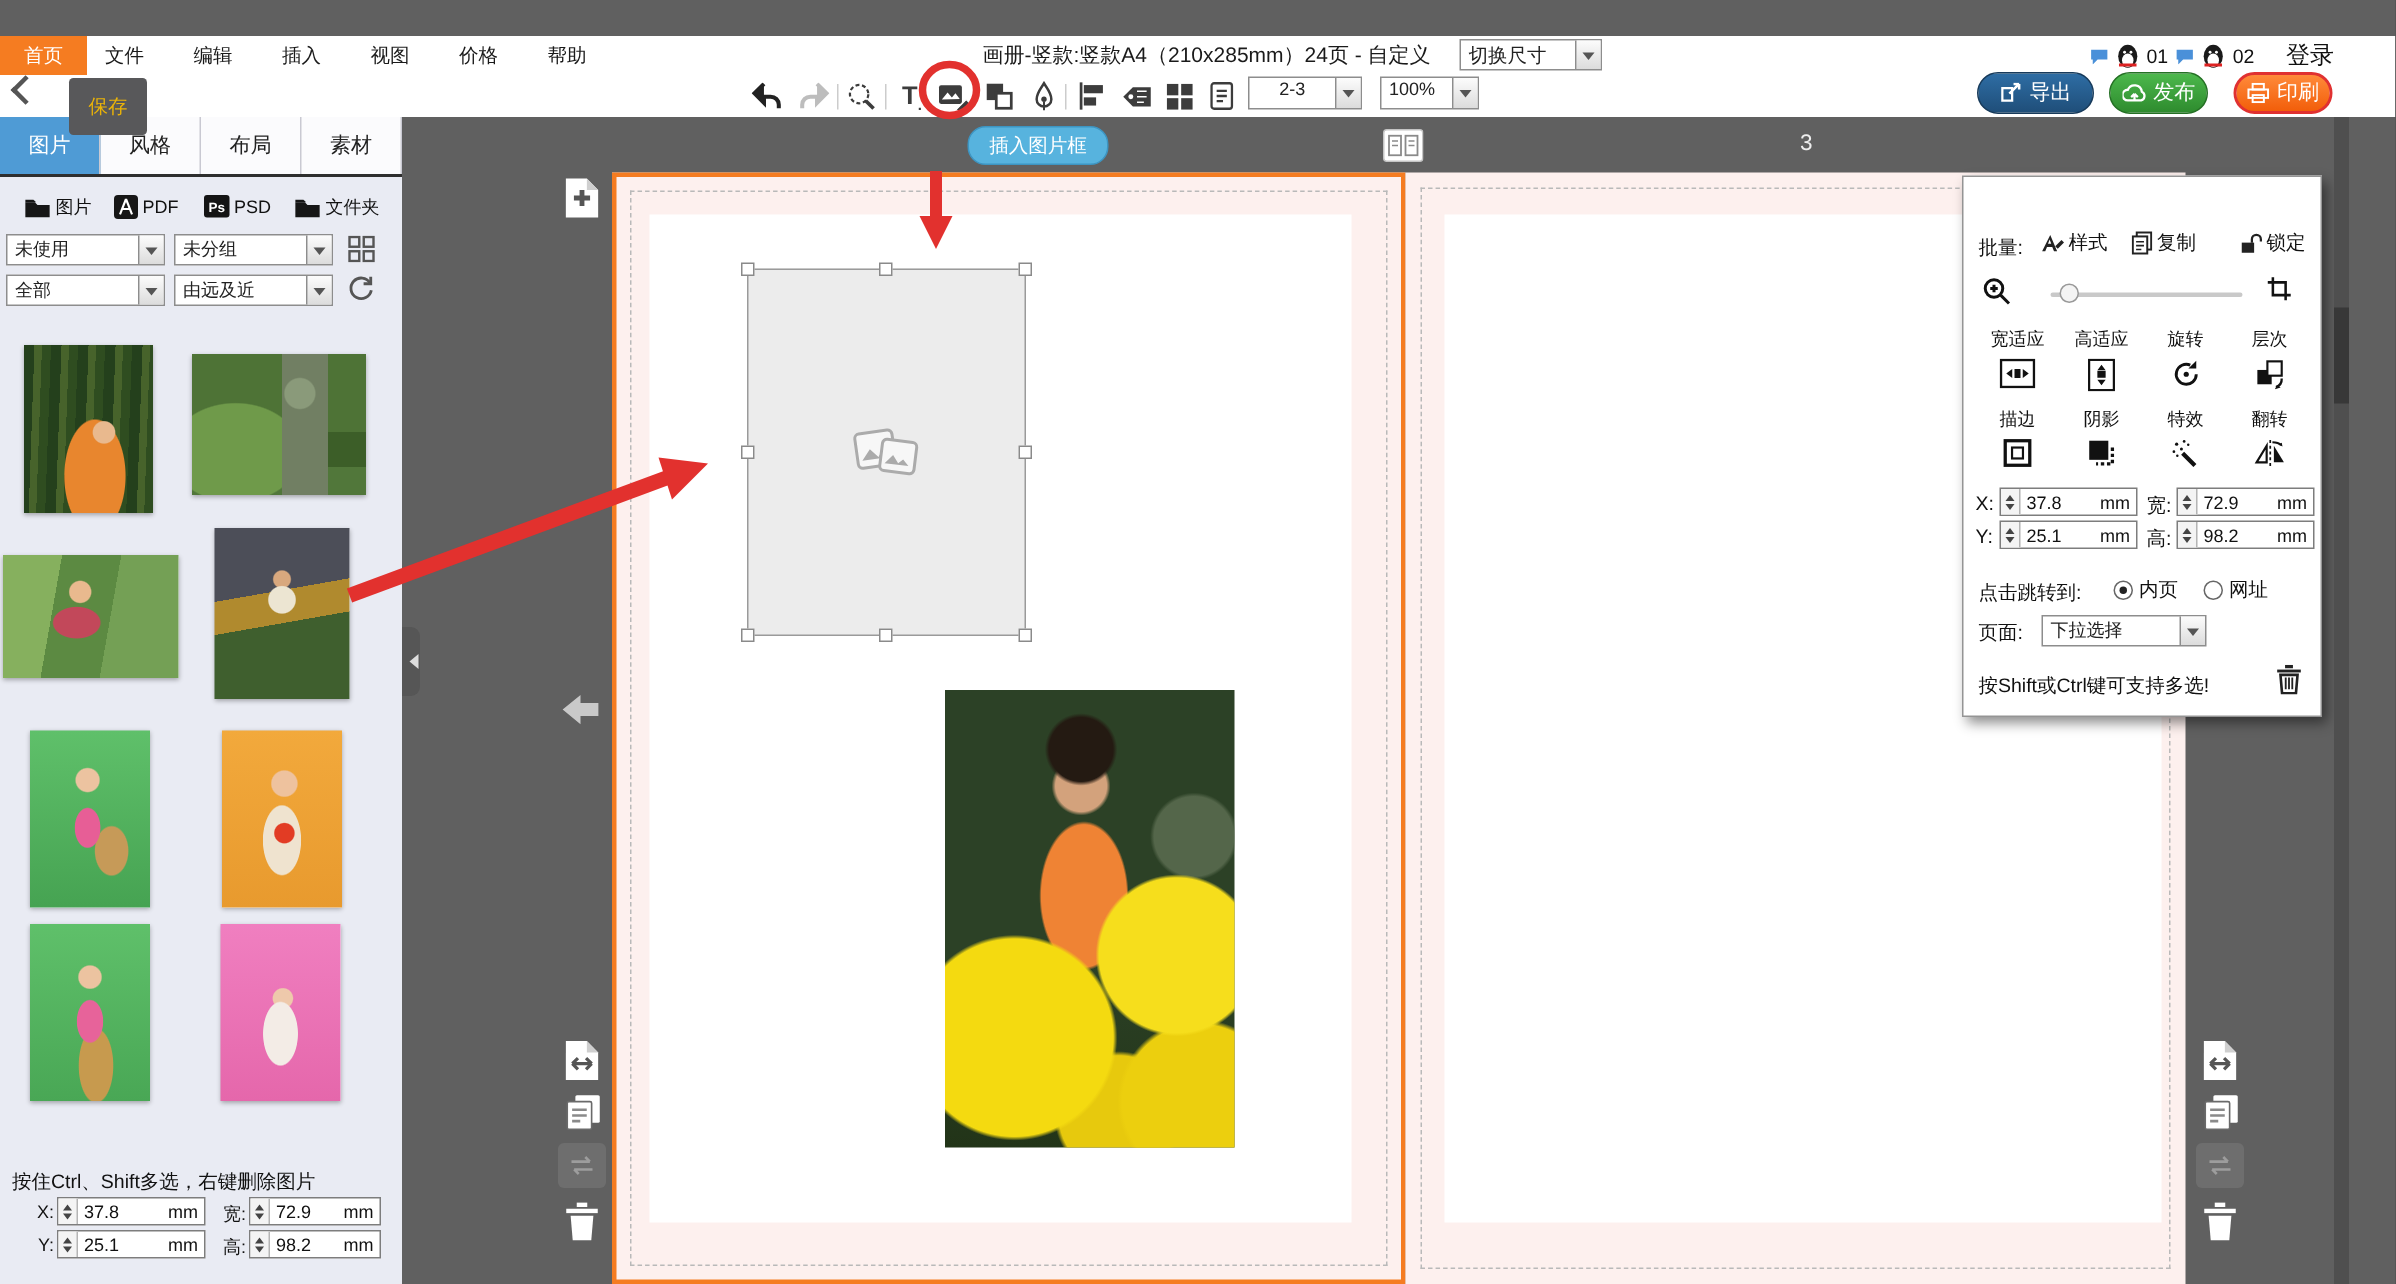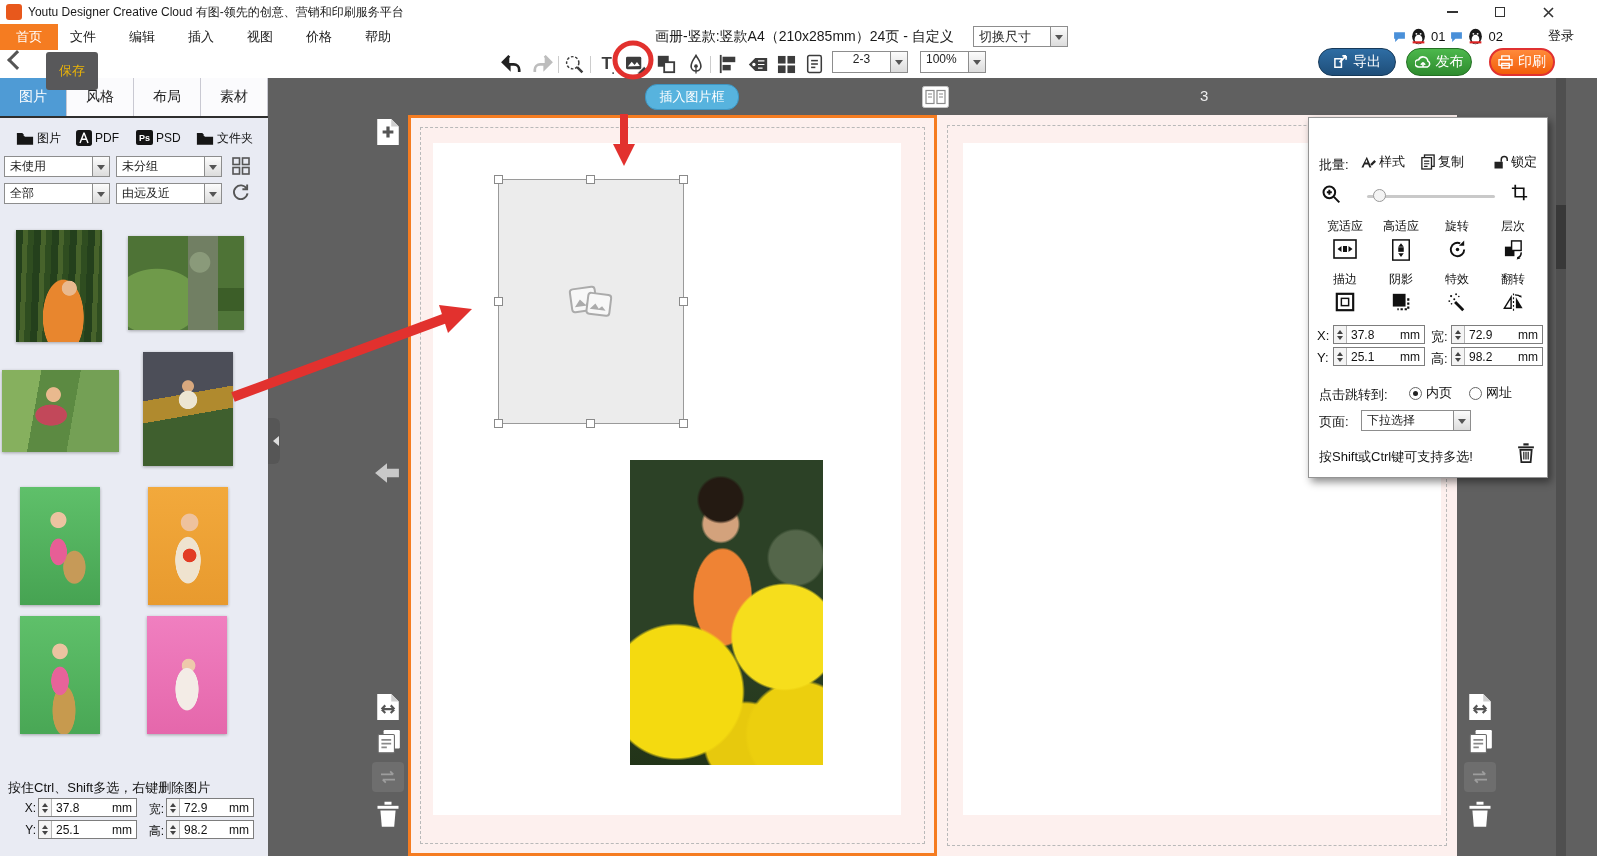--- a/index.html
+++ b/index.html
@@ -78,35 +78,20 @@
 .scroll{position:absolute;left:1556px;top:78px;width:10px;height:778px;background:#4f4f4f;z-index:85}
 .sthumbbar{position:absolute;left:0;top:127px;width:10px;height:64px;background:#383838}
 .overlay{position:absolute;left:0;top:0;width:1597px;height:856px;z-index:95;pointer-events:none}
 svg{display:block}
 </style>
 </head>
 <body>
 
 <div id="app">
 
-  <div class="titlebar">
-    <div class="appicon"></div>
-    <div class="apptitle">Youtu Designer Creative Cloud 有图-领先的创意、营销和印刷服务平台</div>
-    <div class="winbtn" style="left:1437px">
-        <div style="width:11px;height:2px;background:#333"></div>
-      </div>
-    <div class="winbtn" style="left:1485px">
-        <div style="width:10px;height:10px;border:1.5px solid #333"></div>
-      </div>
-    <div class="winbtn" style="left:1533px">
-      <svg width="11" height="11" viewBox="0 0 11 11">
-          <path d="M1 1 L10 10 M10 1 L1 10" stroke="#333" stroke-width="1.6"></path>
-        </svg>
-    </div>
-  </div>
 
   <div class="menubar">
     <div class="homebtn">首页</div>
     <div class="menuitems">
       <span>文件</span>
       <span>编辑</span>
       <span>插入</span>
       <span>视图</span>
       <span>价格</span>
       <span>帮助</span>
@@ -134,21 +119,21 @@
           <path d="M1 1 h10 v6 h-6 l-3 3 v-3 h-1z" fill="#4a90d9"></path>
         </svg>
       <svg width="15" height="17" viewBox="0 0 14 16">
           <ellipse cx="7" cy="8" rx="6" ry="7.2" fill="#1a1a1a"></ellipse>
           <ellipse cx="7" cy="10.5" rx="3.6" ry="4.2" fill="#fff"></ellipse>
           <path d="M1.5 13.5 h11" stroke="#d22" stroke-width="2"></path>
           <circle cx="5" cy="5.5" r="0.9" fill="#fff"></circle>
           <circle cx="9" cy="5.5" r="0.9" fill="#fff"></circle>
         </svg>
       <span style="font-size:13px;color:#111">02</span>
-      <span style="font-size:13px;color:#111;margin-left:40px">登录</span>
+      <span style="font-size:16px;color:#111;margin-left:16px">登录</span>
     </div>
   </div>
 
   <div class="toolbar">
     <div class="backchev"></div>
     <div class="savebtn">保存</div>
 
     <div class="tbi" style="left:500px">
       <svg width="22" height="18" viewBox="0 0 24 20">
           <path d="M9 1 L2 8 l7 7 v-4.5 h5 a6 6 0 0 1 6 6 V19" fill="none" stroke="#222" stroke-width="3"></path>

